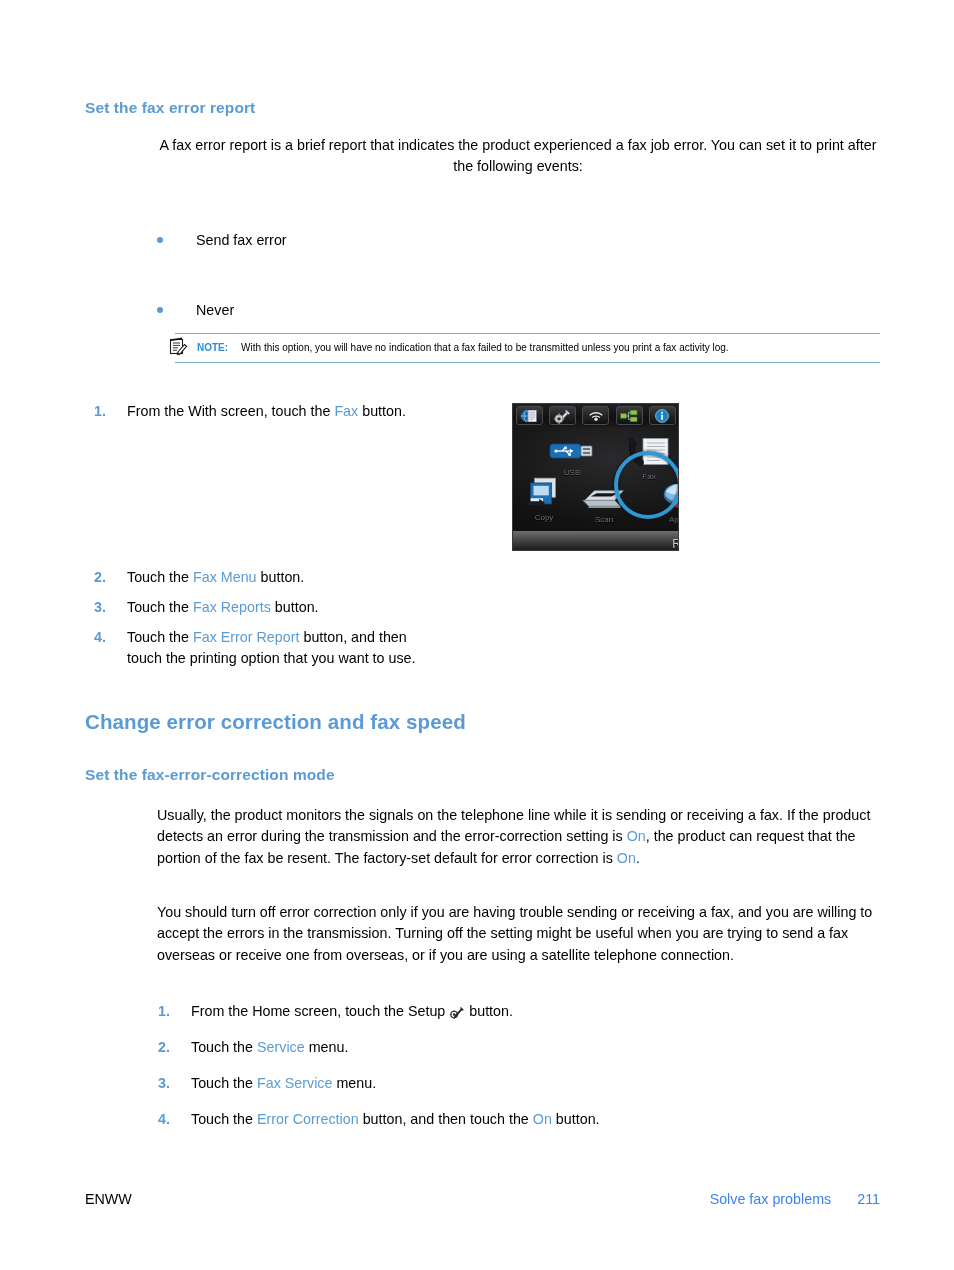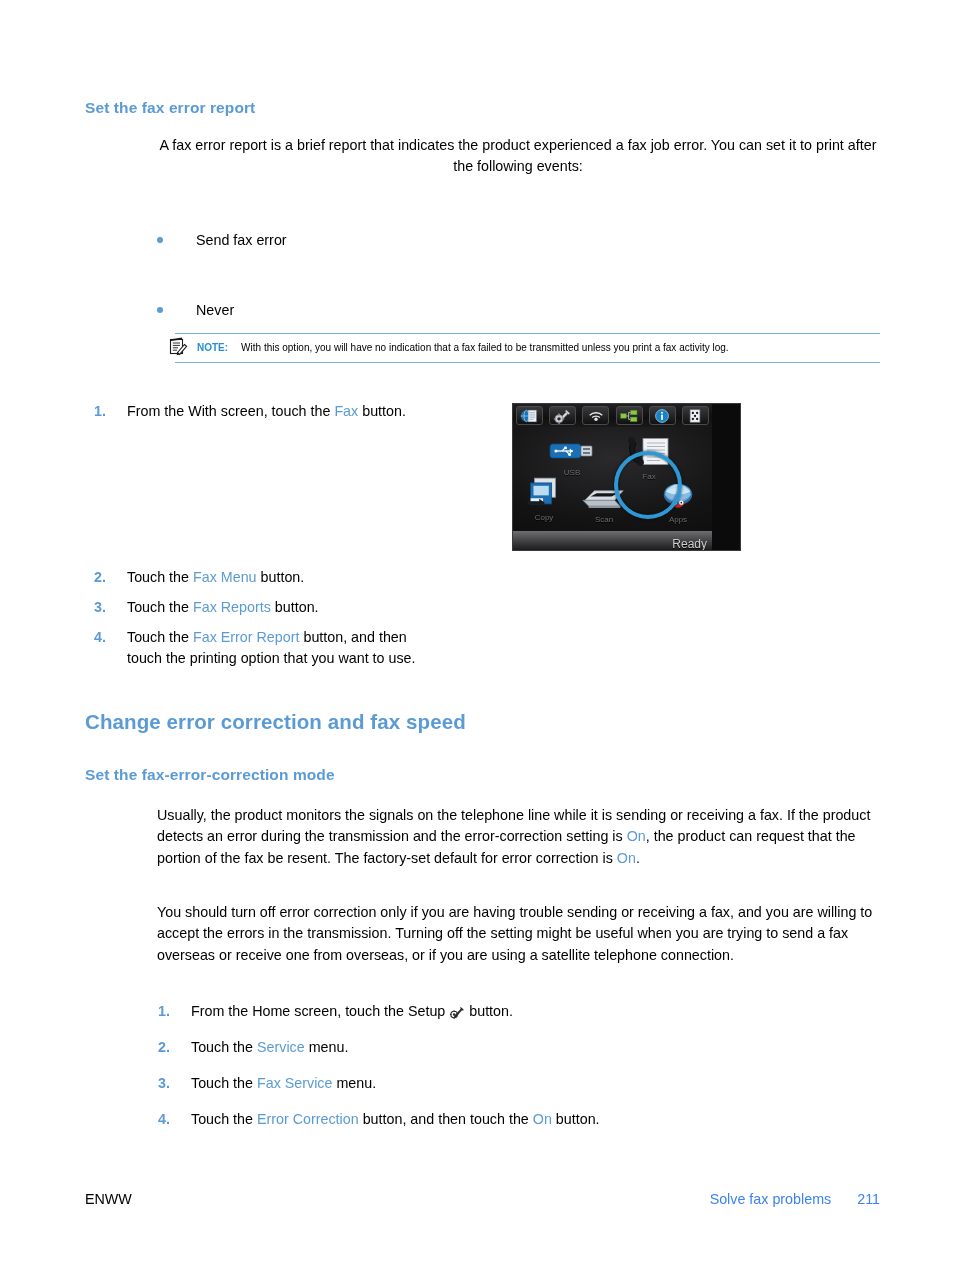--- a/index.html
+++ b/index.html
@@ -122,21 +122,21 @@
   .step-b { left: 158px; }
   .step-b .stxt { margin-left: 33px; width: 640px; }
 
   .inline-gear { display: inline-block; vertical-align: -3px; width: 16px; height: 16px; }
 
   
   .cpanel {
     position: absolute;
     left: 512px;
     top: 403px;
-    width: 229px;
+    width: 167px;
     height: 148px;
     background: #0b0b0c;
     border: 1px solid #3a3a3c;
     overflow: hidden;
   }
   .cp-topbar {
     position: absolute; left:0; top:0; width: 199px; height: 23px;
     background: linear-gradient(#202022, #101011 60%, #191919);
     display: flex; align-items: center; justify-content: space-between;
     padding: 0 3px;

